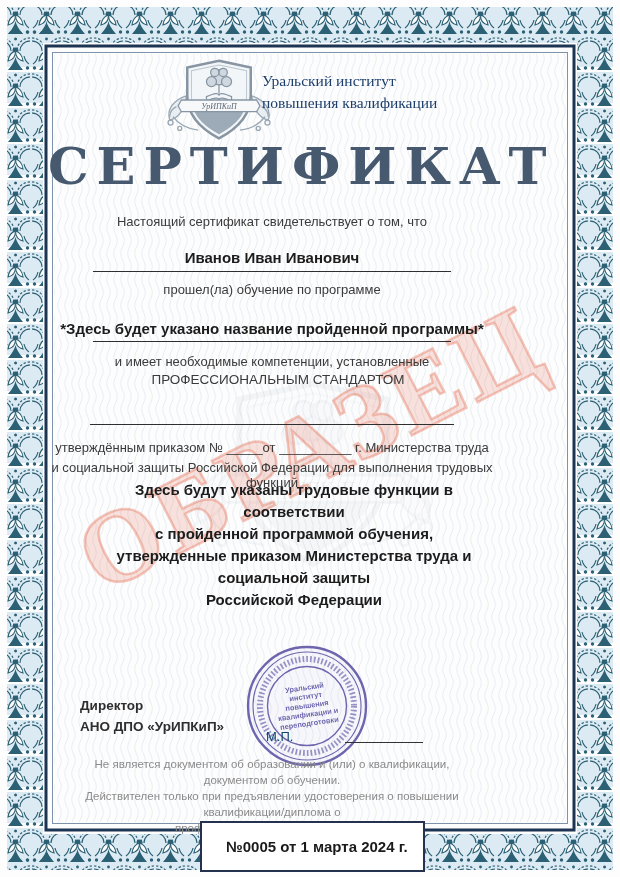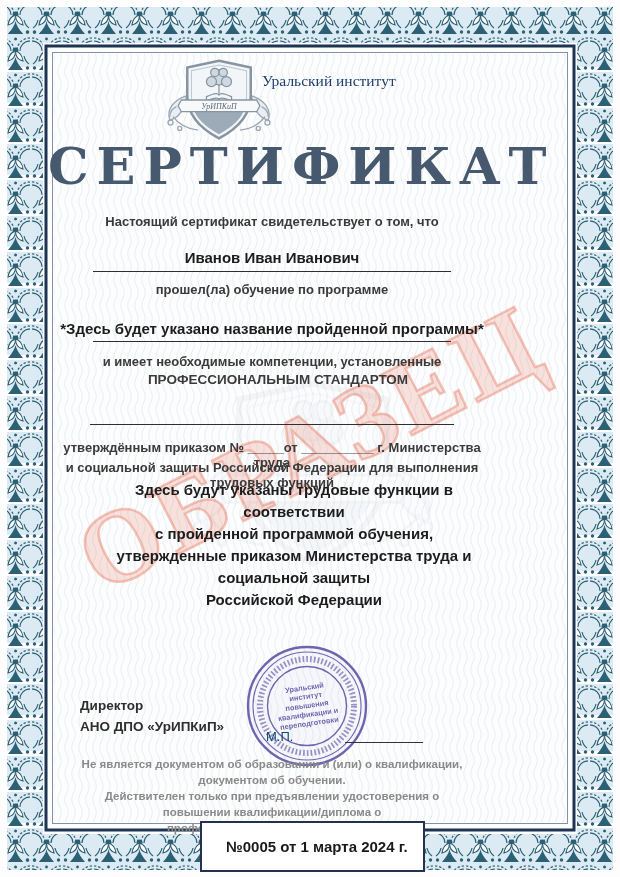--- a/index.html
+++ b/index.html
@@ -7,21 +7,21 @@
         font-family:"Liberation Sans",sans-serif;color:#333;}
   .layer{position:absolute;left:0;top:0;width:620px;height:877px;pointer-events:none;}
   .border-svg{z-index:2;}
   .waves{z-index:1;}
   .wm-logo{position:absolute;left:148px;top:320px;width:330px;height:310px;opacity:.08;z-index:1;}
   .wm-text{position:absolute;left:-30px;top:388px;width:680px;text-align:center;z-index:1;
            font-family:"Liberation Serif",serif;font-weight:bold;font-size:104px;letter-spacing:4px;
            color:rgba(233,124,98,0.22);-webkit-text-stroke:2.5px rgba(228,108,80,0.38);
            transform:rotate(-27deg);transform-origin:50% 50%;white-space:nowrap;}
   .content{position:absolute;left:48px;top:48px;width:448px;height:781px;z-index:3;}
-  .abs{position:absolute;left:0;right:0;text-align:center;font-weight:bold;}
+  .abs{position:absolute;left:0;right:0;text-align:center;}
   .hdr-logo{position:absolute;left:100px;top:10px;width:142px;height:84px;}
   .inst{position:absolute;left:214px;top:22px;width:280px;text-align:left;
         font-family:"Liberation Serif",serif;font-size:15.5px;line-height:1.4;
         color:#1d3e6b;font-weight:500;}
   .title{top:88px;font-family:"DejaVu Serif",serif;font-weight:800;font-size:51px;
          letter-spacing:8px;color:#46596e;white-space:nowrap;}
   .t13{font-size:13px;color:#3a3a3a;}
   .t15b{font-size:15px;font-weight:bold;color:#1c1c1c;}
   .intro{top:166px;}
   .name{top:201px;}
@@ -143,20 +143,21 @@
     <rect x="52.5" y="52.5" width="515" height="771" fill="none" stroke="#7d93ab" stroke-width="1"></rect>
   </svg>
 
   <div class="content">
 
     <svg class="hdr-logo" viewBox="0 0 170 100">
       <use href="#logo-sym"></use>
     </svg>
     <div class="inst">
       <div>Уральский институт</div>
+      <div>повышения квалификации</div>
     </div>
 
     <div class="abs title">СЕРТИФИКАТ</div>
 
     <div class="abs t13 intro">Настоящий сертификат свидетельствует о том, что</div>
     <div class="abs t15b name">Иванов Иван Иванович</div>
     <div class="uline line1"></div>
     <div class="abs t13 completed">прошел(ла) обучение по программе</div>
 
     <div class="abs t15b program">*Здесь будет указано название пройденной программы*</div>

